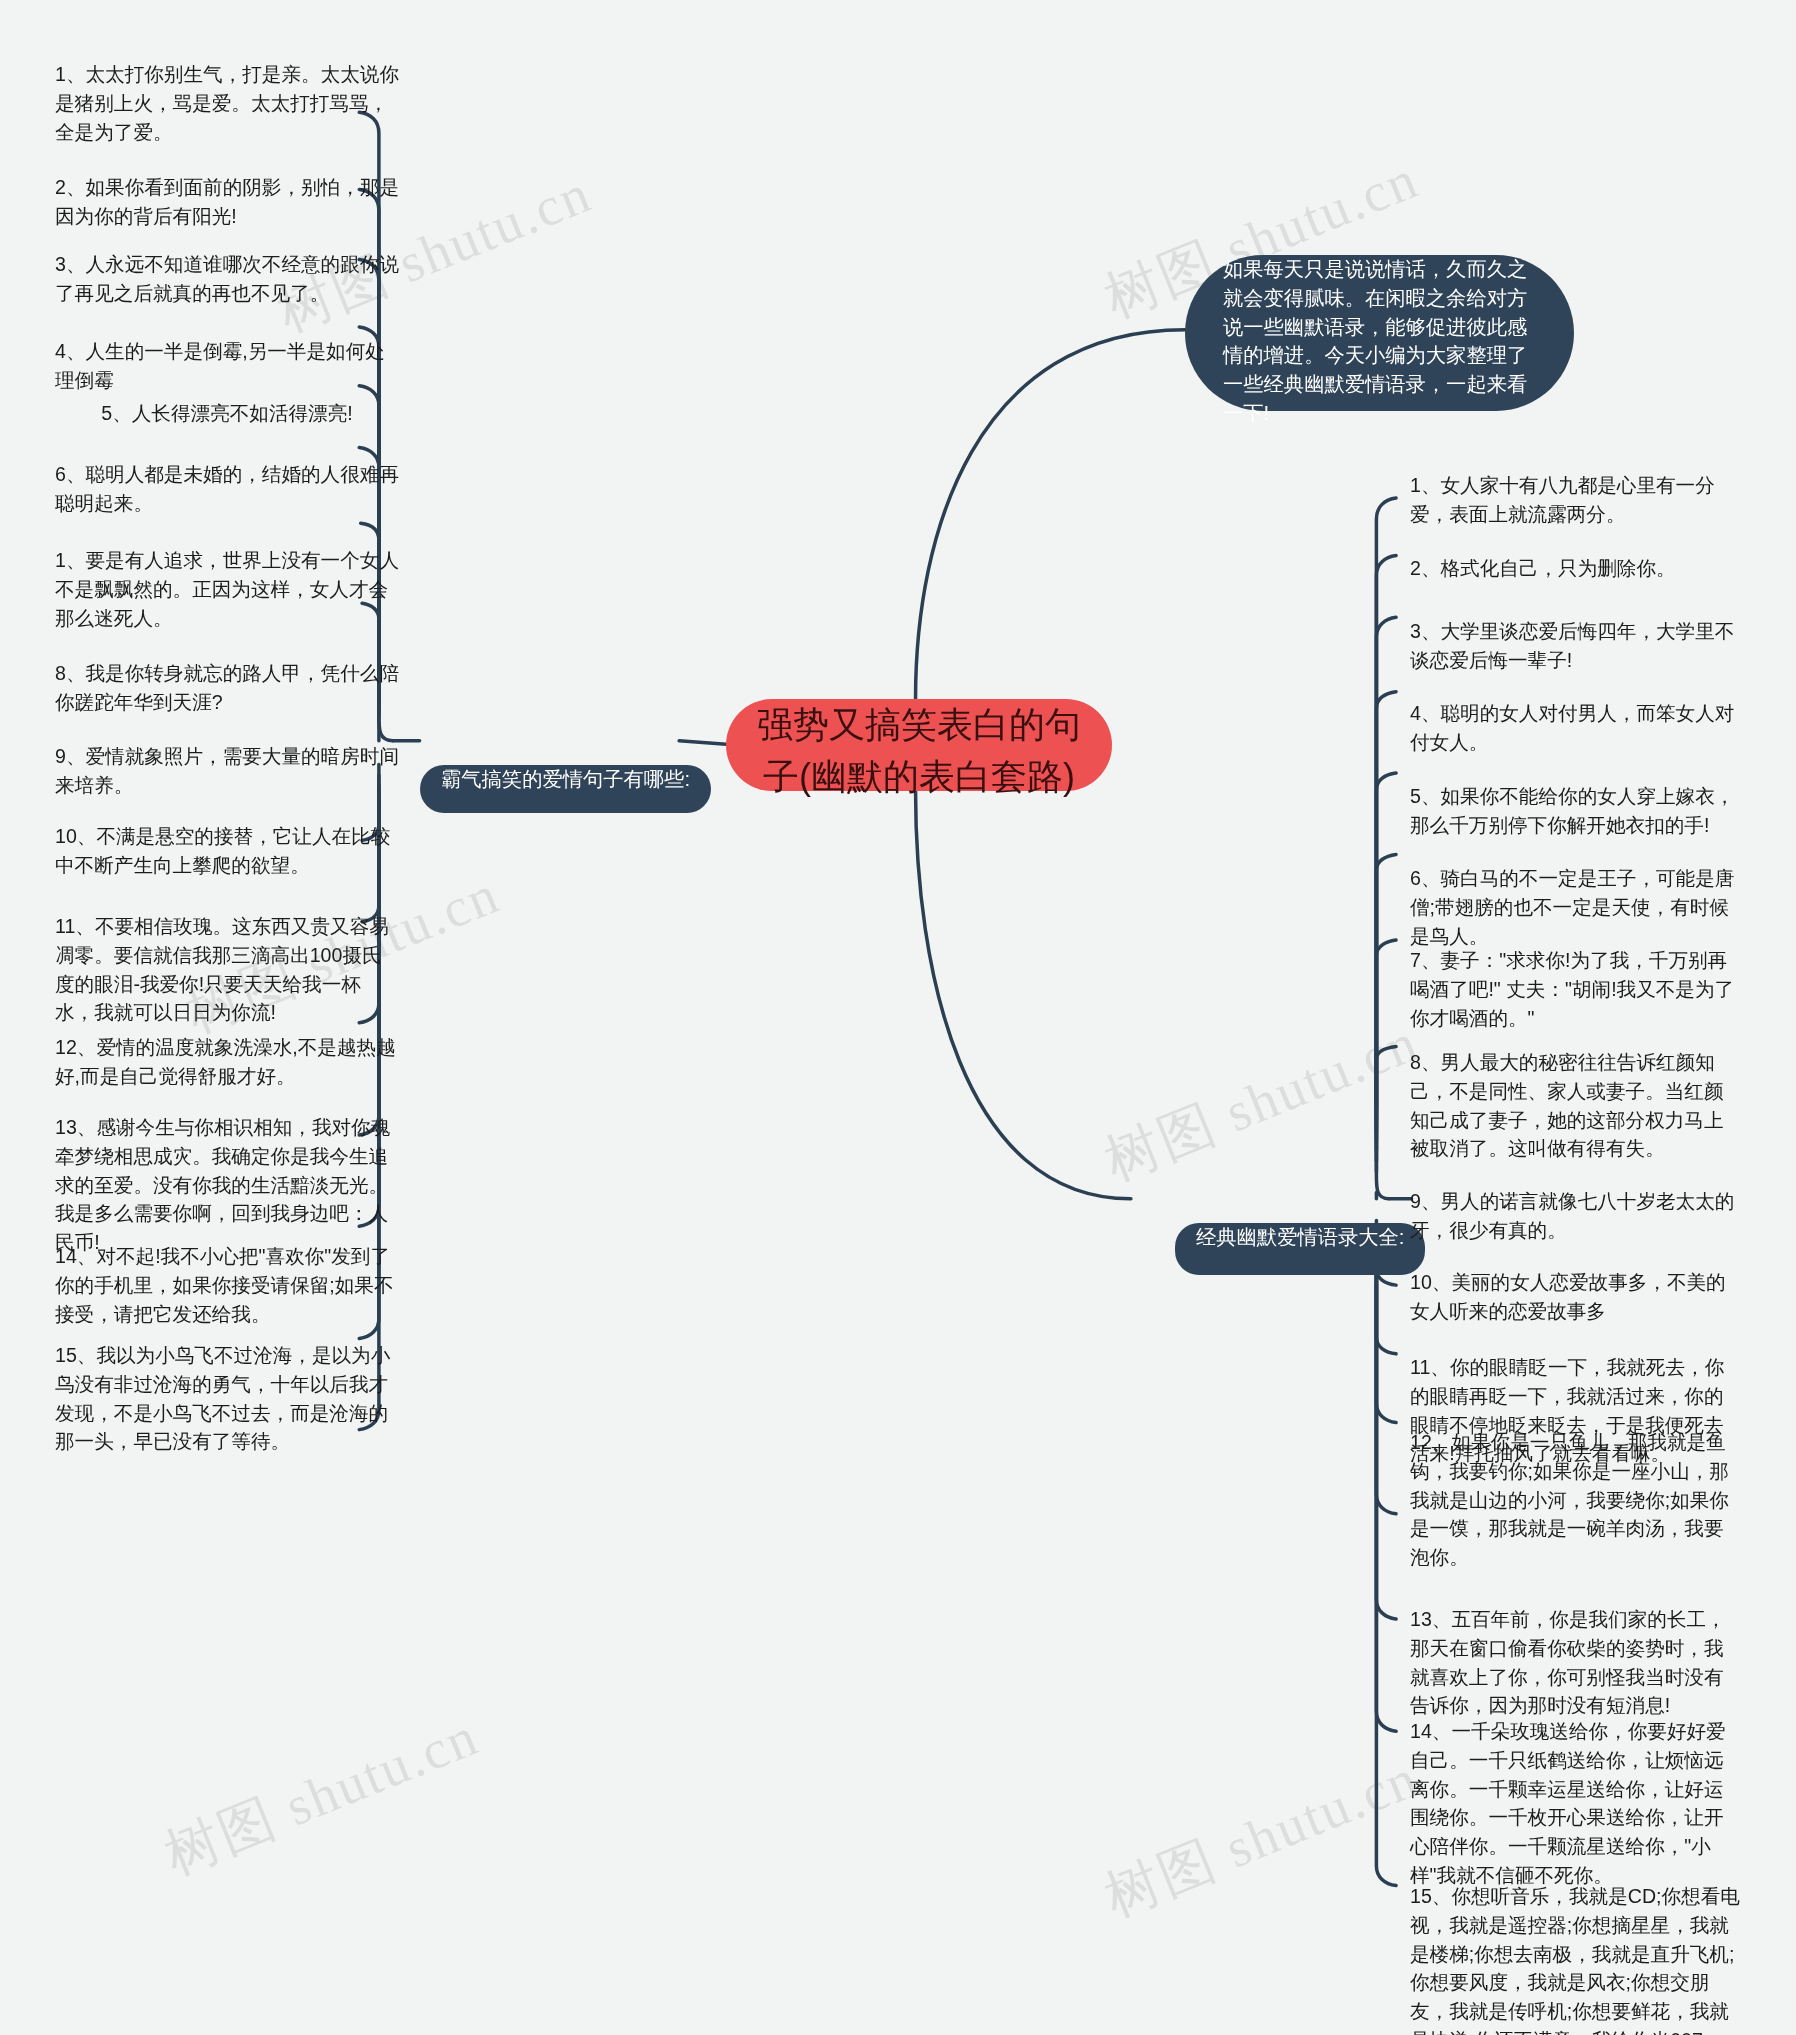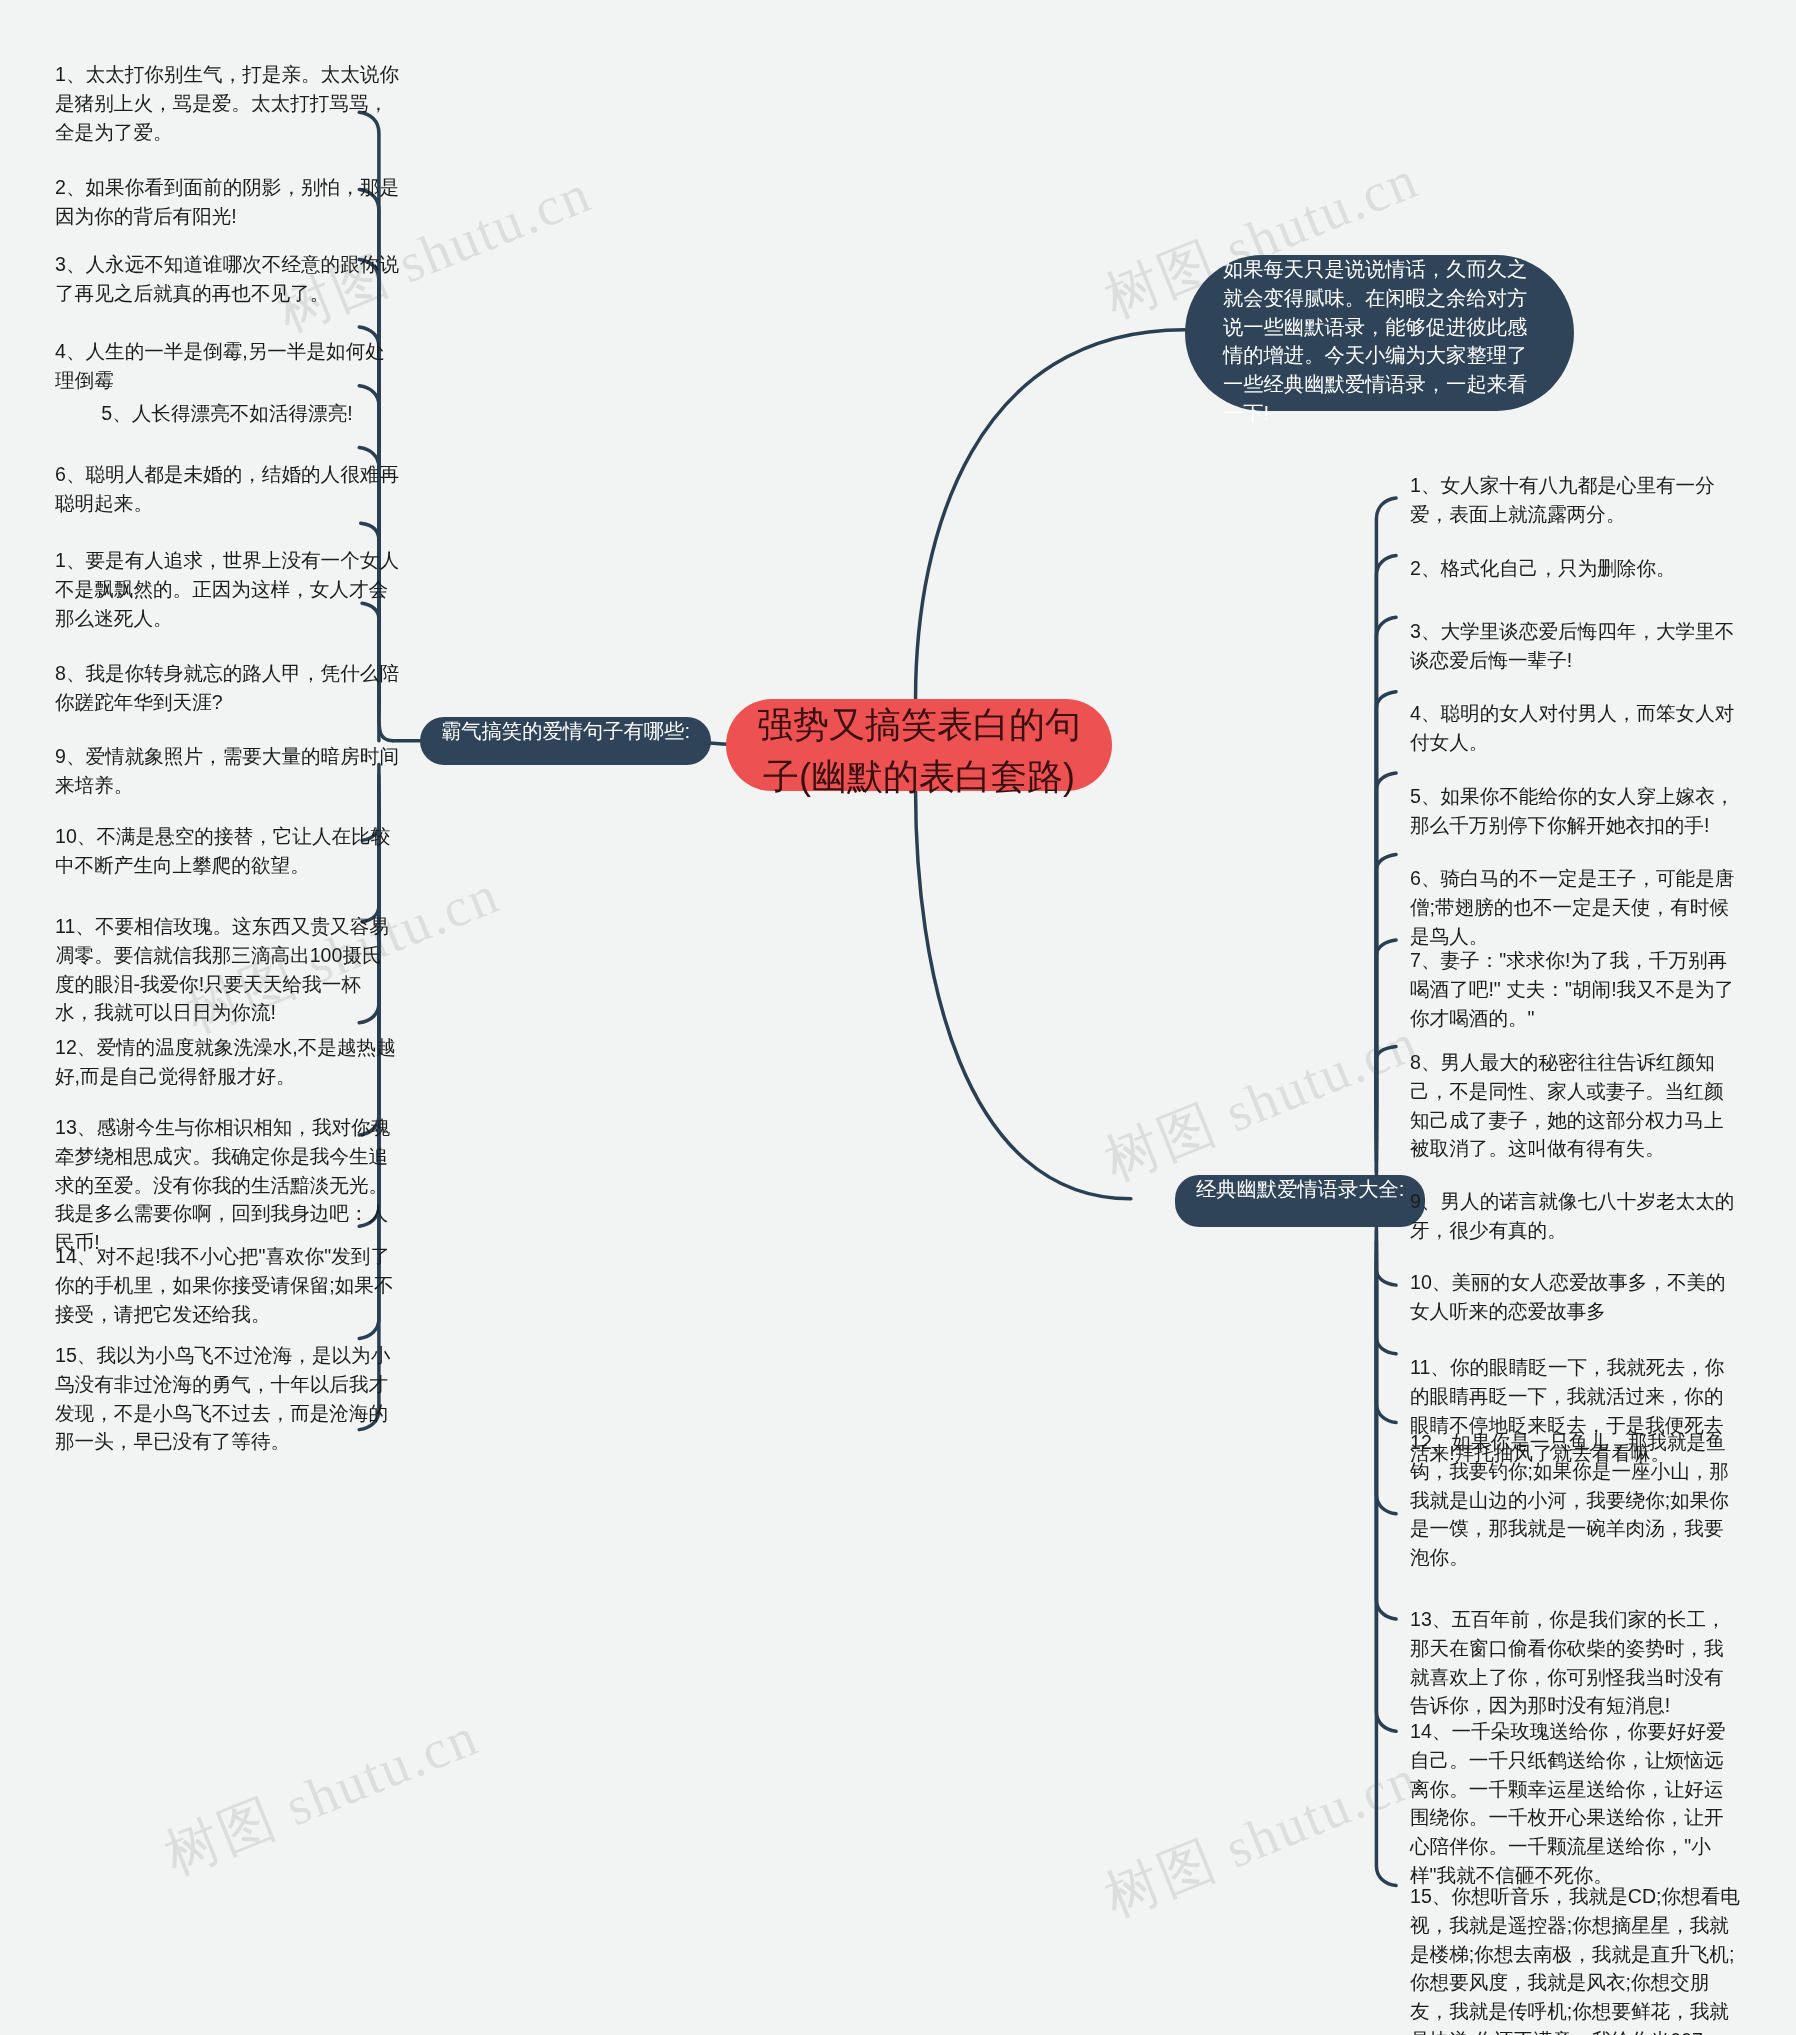--- a/index.html
+++ b/index.html
@@ -57,20 +57,21 @@
     border-radius: 46px;
   }
   #root-node .txt { display: block; }
   .branch-node {
     background: #2f4459;
     color: #ffffff;
     font-size: 20.3px;
     border-radius: 24px;
     padding: 0 21px;
     white-space: nowrap;
+    margin-top: 48px;
   }
   #branch-left  { left: 420px;  top: 717px; height: 48px; }
   #branch-right { left: 1175px; top: 1175px; height: 52px; }
 
   #intro-node {
     left: 1185px; top: 255px;
     width: 389px; height: 156px;
     background: #2f4459;
     color: #ffffff;
     font-size: 20.3px;

